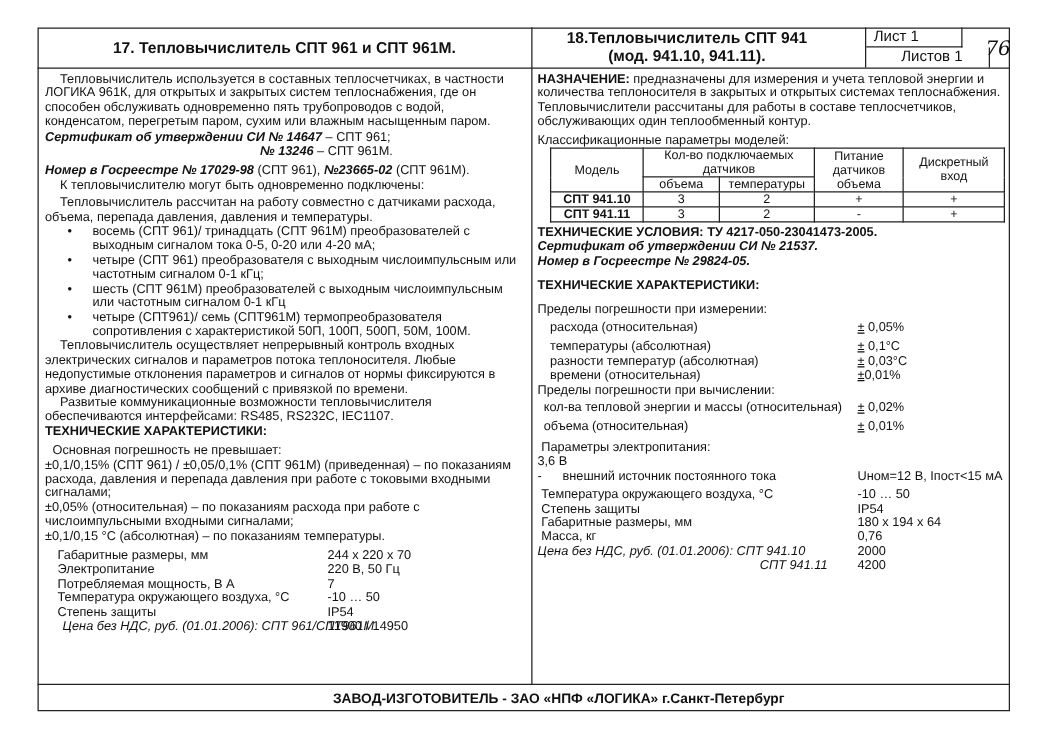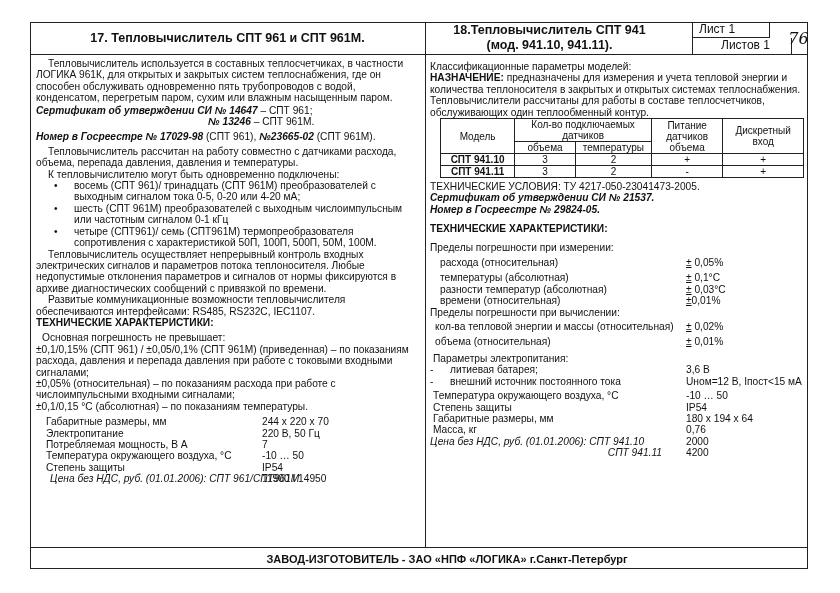--- a/index.html
+++ b/index.html
@@ -55,24 +55,25 @@
   <div class="c1">Лист 1</div>
   <div class="c2">Листов 1</div>
   <div class="num">76</div>
 </div>
 
 <div class="col" style="left:36px; top:58px; width:384px;">
   <p class="ind">Тепловычислитель используется в составных теплосчетчиках, в частности ЛОГИКА 961К, для открытых и закрытых систем теплоснабжения, где он способен обслуживать одновременно пять трубопроводов с водой, конденсатом, перегретым паром, сухим или влажным насыщенным паром.</p>
   <p style="margin-top:1px"><span class="it">Сертификат об утверждении СИ № 14647</span><span> – СПТ 961;</span></p>
   <p style="padding-left:172px"><span class="it">№ 13246</span><span> – СПТ 961М.</span></p>
   <p style="margin-top:4px"><span class="it">Номер в Госреестре № 17029-98</span><span> (СПТ 961), </span><span class="it">№23665-02</span><span> (СПТ 961М).</span></p>
+  <p class="ind">К тепловычислителю могут быть одновременно подключены:</p>
   <p class="ind" style="margin-top:3px">Тепловычислитель рассчитан на работу совместно с датчиками расхода, объема, перепада давления, давления и температуры.</p>
-  <p class="ind">К тепловычислителю могут быть одновременно подключены:</p>
   <ul class="bl">
     <li>восемь (СПТ 961)/ тринадцать (СПТ 961М) преобразователей с выходным сигналом тока 0-5, 0-20 или 4-20 мА;</li>
+    <li>четыре (СПТ 961) преобразователя с выходным числоимпульсным или частотным сигналом 0-1 кГц;</li>
     <li>шесть (СПТ 961М) преобразователей с выходным числоимпульсным или частотным сигналом 0-1 кГц</li>
     <li>четыре (СПТ961)/ семь (СПТ961М) термопреобразователя сопротивления с характеристикой 50П, 100П, 500П, 50М, 100М.</li>
   </ul>
   <p class="ind">Тепловычислитель осуществляет непрерывный контроль входных электрических сигналов и параметров потока теплоносителя. Любые недопустимые отклонения параметров и сигналов от нормы фиксируются в архиве диагностических сообщений с привязкой по времени.</p>
   <p class="ind">Развитые коммуникационные возможности тепловычислителя обеспечиваются интерфейсами: RS485, RS232C, IEC1107.</p>
   <p style="font-weight:bold">ТЕХНИЧЕСКИЕ ХАРАКТЕРИСТИКИ:</p>
   <p style="padding-left:6px; margin-top:4px">Основная погрешность не превышает:</p>
   <p>±0,1/0,15% (СПТ 961) / ±0,05/0,1% (СПТ 961М) (приведенная) – по показаниям расхода, давления и перепада давления при работе с токовыми входными сигналами;</p>
   <p>±0,05% (относительная) – по показаниям расхода при работе с числоимпульсными входными сигналами;</p>
   <p>±0,1/0,15 °С (абсолютная) – по показаниям температуры.</p>
@@ -98,22 +99,22 @@
         <span class="v">IP54</span>
       </div>
     <div class="kv">
         <span class="k" style="font-style:italic; padding-left:14px; width:264px; white-space:nowrap">Цена без НДС, руб. (01.01.2006): СПТ 961/СПТ961М</span>
         <span class="v" style="margin-left:-38px">11900 / 14950</span>
       </div>
   </div>
 </div>
 
 <div class="col" style="left:430px; top:58px; width:374px;">
+  <p><b class="k">НАЗНАЧЕНИЕ:</b><span> предназначены для измерения и учета тепловой энергии и количества теплоносителя в закрытых и открытых системах теплоснабжения. Тепловычислители рассчитаны для работы в составе теплосчетчиков, обслуживающих один теплообменный контур.</span></p>
   <p style="margin-top:3px">Классификационные параметры моделей:</p>
-  <p><b class="k">НАЗНАЧЕНИЕ:</b><span> предназначены для измерения и учета тепловой энергии и количества теплоносителя в закрытых и открытых системах теплоснабжения. Тепловычислители рассчитаны для работы в составе теплосчетчиков, обслуживающих один теплообменный контур.</span></p>
   <table class="cls">
     <tbody>
         <tr>
       <th rowspan="2" style="width:78px; height:34px">Модель</th>
       <th colspan="2" style="height:22px">Кол-во подключаемых датчиков</th>
       <th rowspan="2" style="width:72px">Питание датчиков объема</th>
       <th rowspan="2" style="width:80px">Дискретный вход</th>
     </tr>
     <tr>
       <th style="width:60px">объема</th>
@@ -128,21 +129,21 @@
     </tr>
     <tr>
       <td class="m">СПТ 941.11</td>
       <td>3</td>
       <td>2</td>
       <td>-</td>
       <td>+</td>
     </tr>
   </tbody>
     </table>
-  <p style="font-weight:normal; margin-top:3px">ТЕХНИЧЕСКИЕ УСЛОВИЯ: ТУ 4217-050-23041473-2005.</p>
+  <p style="font-weight:bold; margin-top:3px">ТЕХНИЧЕСКИЕ УСЛОВИЯ: ТУ 4217-050-23041473-2005.</p>
   <p class="it">Сертификат об утверждении СИ № 21537.</p>
   <p class="it">Номер в Госреестре № 29824-05.</p>
   <p style="font-weight:bold; margin-top:8px">ТЕХНИЧЕСКИЕ ХАРАКТЕРИСТИКИ:</p>
   <p style="margin-top:7px">Пределы погрешности при измерении:</p>
   <div style="padding-left:10px">
     <div class="rkv" style="margin-top:4px">
         <span class="k" style="width:246px">расхода (относительная)</span>
         <span class="v"><span class="ul">±</span><span> 0,05%</span></span>
       </div>
     <div class="rkv" style="margin-top:4px">
@@ -164,21 +165,20 @@
         <span class="k" style="width:251px">кол-ва тепловой энергии и массы (относительная)</span>
         <span class="v"><span class="ul">±</span><span> 0,02%</span></span>
       </div>
     <div class="rkv" style="margin-top:3px">
         <span class="k" style="width:251px">объема (относительная)</span>
         <span class="v"><span class="ul">±</span><span> 0,01%</span></span>
       </div>
   </div>
   <p style="margin-top:6px; padding-left:3px">Параметры электропитания:</p>
   <div class="rkv">
-      <span class="k"><span style="display:inline-block; width:20px">-</span><span>литиевая батарея;</span></span>
       <span class="v">3,6 В</span>
     </div>
   <div class="rkv">
       <span class="k"><span style="display:inline-block; width:20px">-</span><span>внешний источник постоянного тока</span></span>
       <span class="v" style="white-space:nowrap">Uном=12 В, Iпост&lt;15 мА</span>
     </div>
   <div style="padding-left:3px; margin-top:3px">
     <div class="rkv">
         <span class="k" style="width:253px">Температура окружающего воздуха, °С</span>
         <span class="v">-10 … 50</span>

